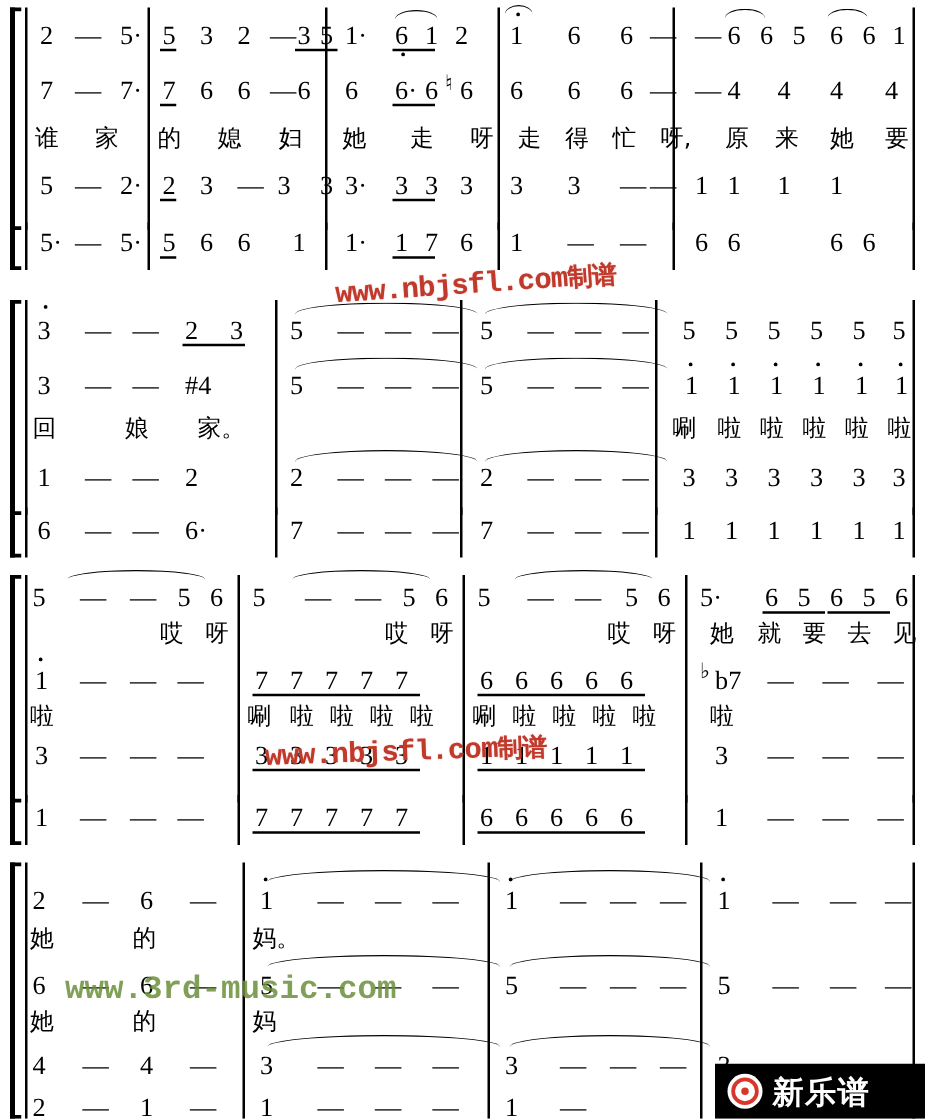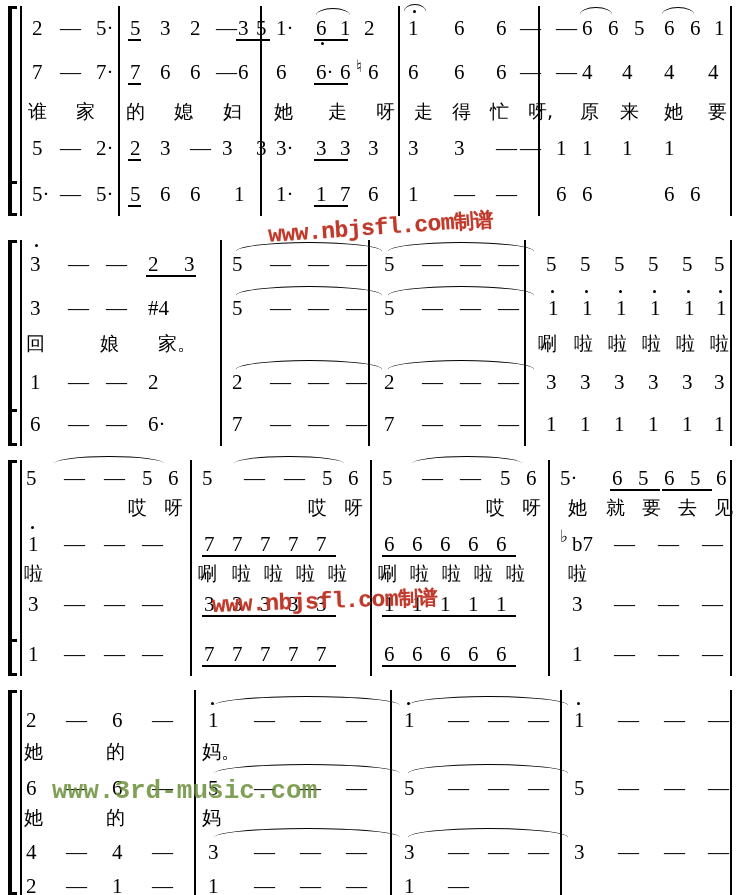--- a/index.html
+++ b/index.html
@@ -667,14 +667,18 @@
   <div class="wm wm-red" style="left:268px;top:214px;">
     <span>www.nbjsfl.com</span><span class="suffix">制谱</span>
   </div>
 
   <div class="wm wm-red" style="left:212px;top:588px;transform:rotate(-2deg);">
     <span>www.nbjsfl.com</span><span class="suffix">制谱</span>
   </div>
 
   <div class="wm wm-green" style="left:52px;top:776px;">www.3rd-music.com</div>
 
+  <div class="logo-badge">
+    <span class="logo-disc"></span>
+    <span class="logo-text">新乐谱</span>
+  </div>
 
 </div>
 
 </body></html>

